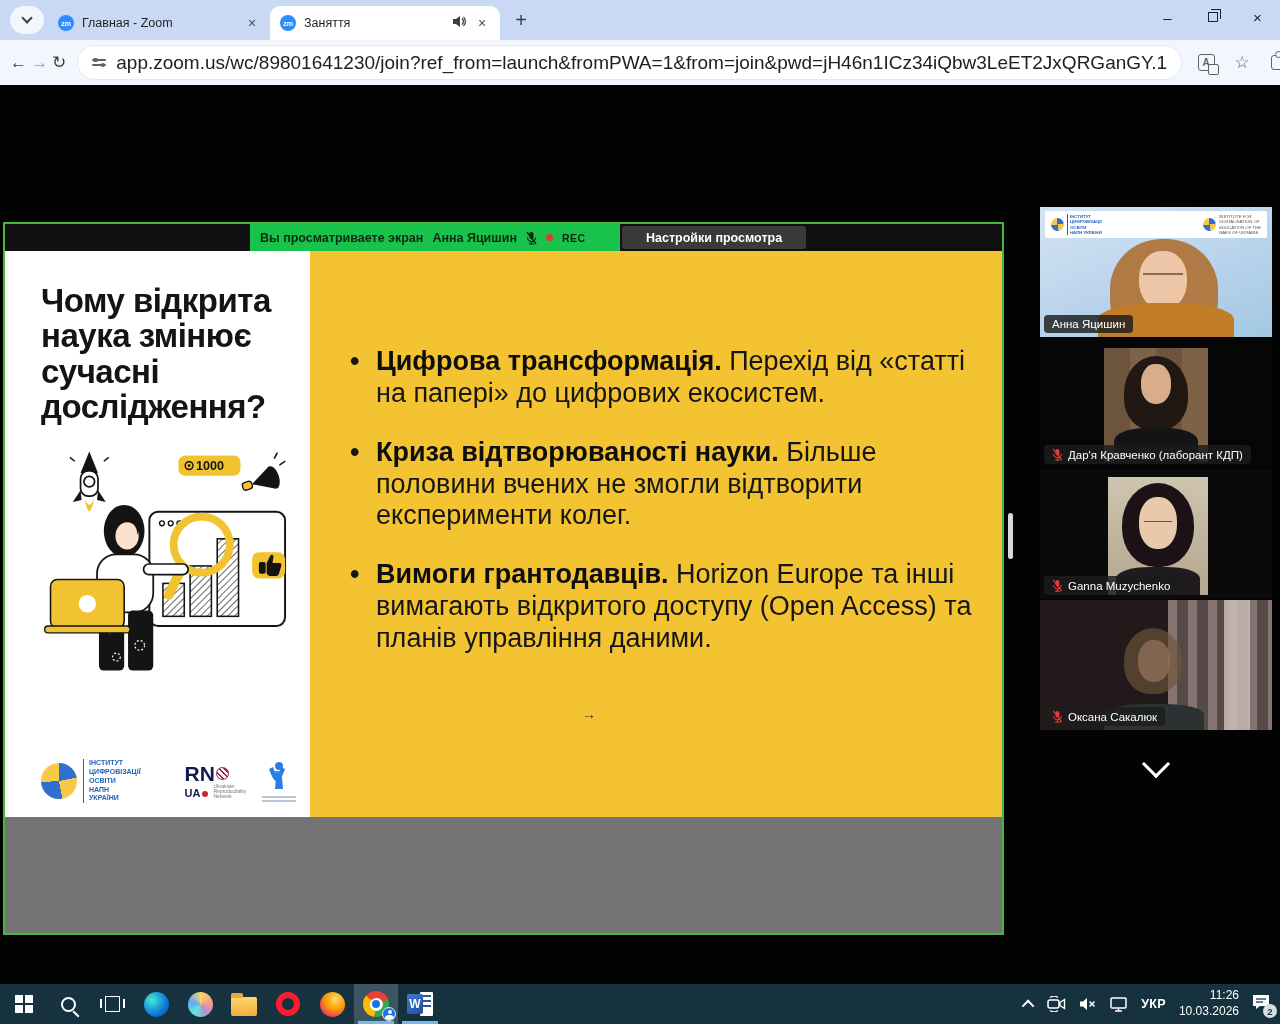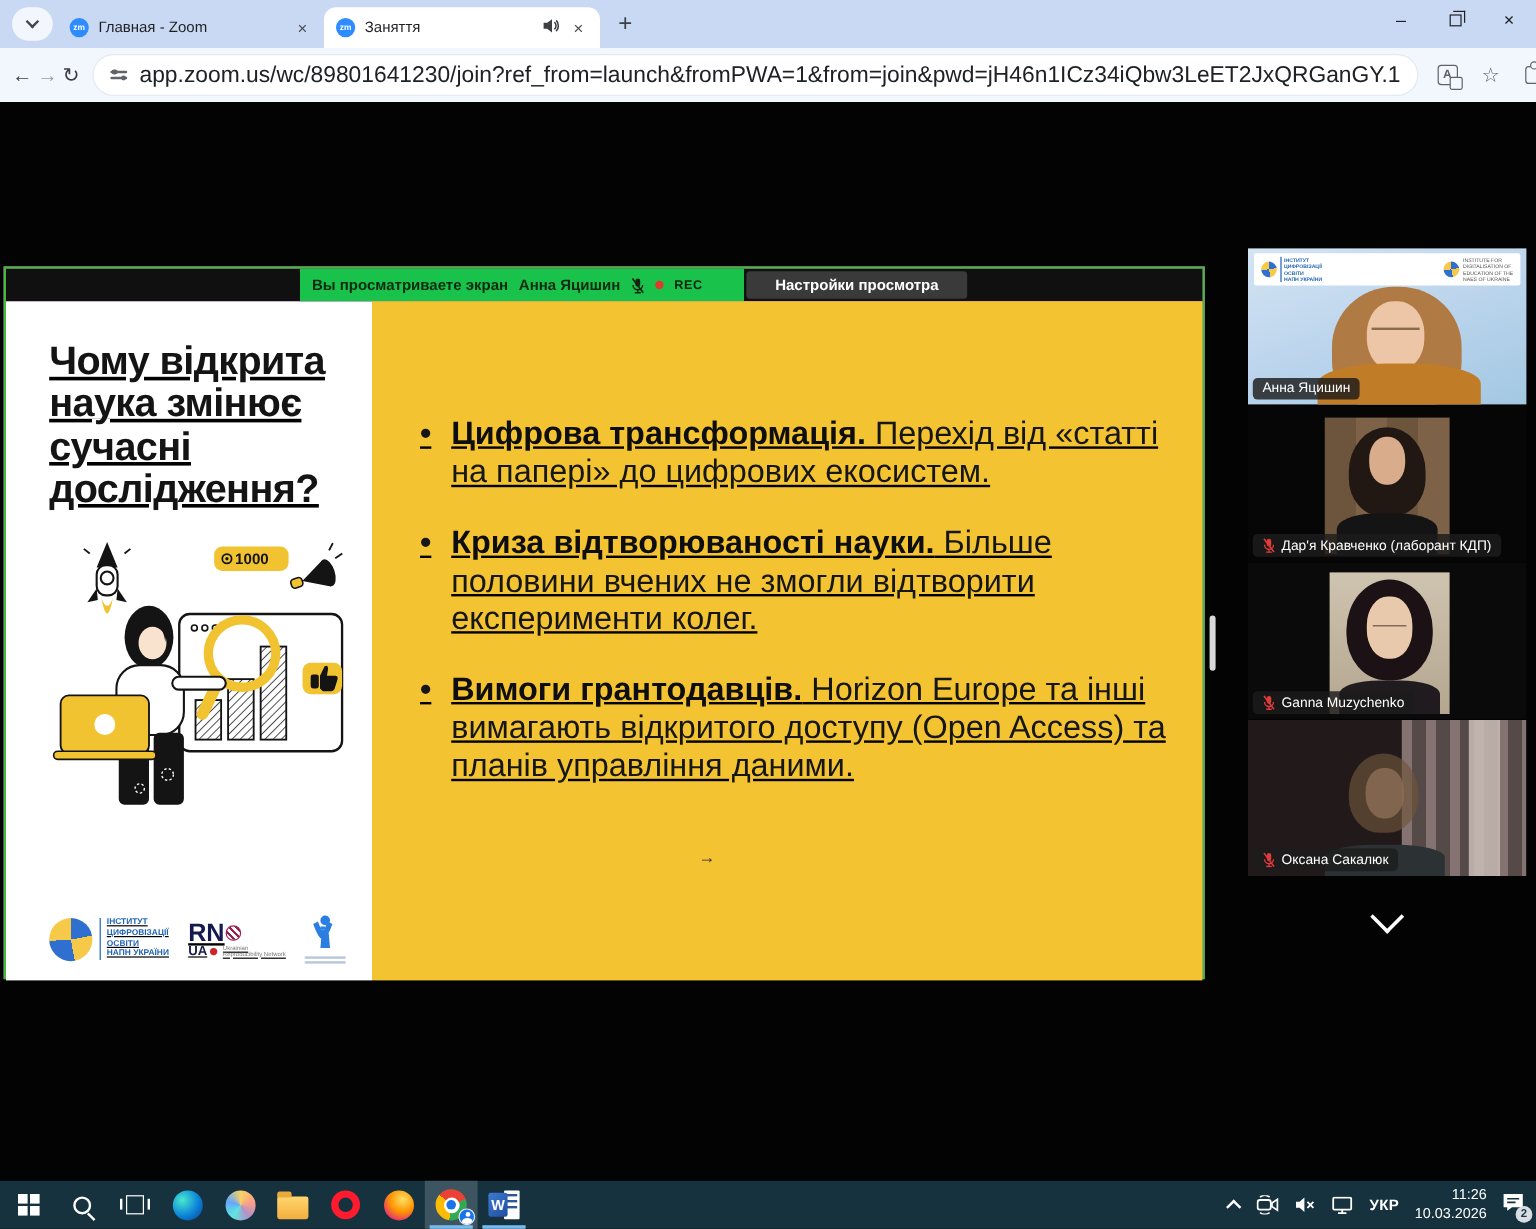--- a/index.html
+++ b/index.html
@@ -53,43 +53,43 @@
   .puzzle-ic::before { content:""; position:absolute; top:-5px; left:3.5px; width:5px; height:5px;
     border-radius:50%; border:1.7px solid #5f6368; background:#f2f6fd; }
   .vdiv { width:1px; height:18px; background:#d3d9e3; }
   .avatar-ic { width:22px; height:22px; border-radius:50%; border:2px solid #1a73e8; position:relative; overflow:hidden; }
   .avatar-ic::before { content:""; position:absolute; top:3px; left:6.5px; width:5px; height:5px; border-radius:50%; background:#1a73e8; }
   .avatar-ic::after { content:""; position:absolute; top:10px; left:2.5px; width:13px; height:9px; border-radius:50% 50% 0 0; background:#1a73e8; }
 
   
   .viewport { position:absolute; top:85px; left:0; width:1280px; height:899px; background:#030303; }
 
-  .share-frame { position:absolute; left:3px; top:137px; width:1001px; height:594px;
-    border:2px solid #47b83c; display:flex; flex-direction:column; background:#d946ef;text-decoration:underline; }
+  .share-frame { position:absolute; left:3px; top:137px; width:1001px; height:713px;
+    border:2px solid #47b83c; display:flex; flex-direction:column; background:#737373; }
   .share-header { position:relative; height:27px; background:#101010; flex:none; }
   .green-seg { position:absolute; left:245px; top:0; height:27px; width:370px; background:#19c24a;
     display:flex; align-items:center; padding:0 10px; gap:9px; }
   .gh-label { font-size:12.5px; font-weight:bold; color:#0c2a12; white-space:nowrap; }
   .gh-name { font-size:12.5px; font-weight:bold; color:#0c2a12; white-space:nowrap; }
   .rec-dot { width:7px; height:7px; border-radius:50%; background:#e03a2f; flex:none; }
   .rec-label { font-size:10.5px; font-weight:bold; color:#10240f; letter-spacing:.5px; }
   .settings-pill { position:absolute; left:617px; top:2px; height:23px; background:#3a3a3a; border-radius:3px;
     color:#fff; font-size:12.5px; font-weight:bold; display:flex; align-items:center; padding:0 24px; cursor:pointer; }
 
   .slide { display:flex; height:566px; flex:none; }
   .slide-left { width:305px; background:#fff; padding:32px 18px 14px 36px; display:flex; flex-direction:column; }
   .slide-title { font-size:33px; line-height:1.07; font-weight:800; color:#141414; letter-spacing:-.5px; }
   .illus { margin:14px 0 0 -6px; }
   .logos-row { margin-top:auto; display:flex; align-items:center; gap:16px; }
   .logo-inst { display:flex; align-items:center; gap:6px; }
   .globe { width:36px; height:36px; border-radius:50%; flex:none;
     background:conic-gradient(#2f6fd0 0 22%, #f7c948 22% 47%, #2f6fd0 47% 74%, #f7c948 74%); }
   .inst-text { border-left:1.5px solid #1f63b5; padding-left:5px; font-size:7px; line-height:1.25;
     font-weight:bold; color:#1f63b5; white-space:pre-line; }
-  .logo-rn { line-height:1; }
+  .logo-rn { line-height:1;margin-left:28px; }
   .rn-top { font-size:21px; font-weight:800; color:#141a4e; display:flex; align-items:center; }
   .rn-globe { width:13px; height:13px; border-radius:50%; border:1.5px solid #9c1f4e; margin-left:1px;
     background:repeating-linear-gradient(45deg,#9c1f4e 0 1.5px,transparent 1.5px 4px); }
   .rn-bottom { font-size:11px; font-weight:800; color:#141a4e; display:flex; align-items:center; gap:2px; }
   .rn-reddot { width:6px; height:6px; border-radius:50%; background:#d2232a; }
   .rn-caption { font-size:5px; color:#777; white-space:pre-line; margin-left:2px; }
   .rn-row { display:flex; align-items:flex-end; gap:3px; }
   .logo-person { display:flex; flex-direction:column; align-items:center; gap:3px; }
   .lp-caption i { display:block; width:34px; height:2px; background:#b9c6da; margin-top:2px; }
 

